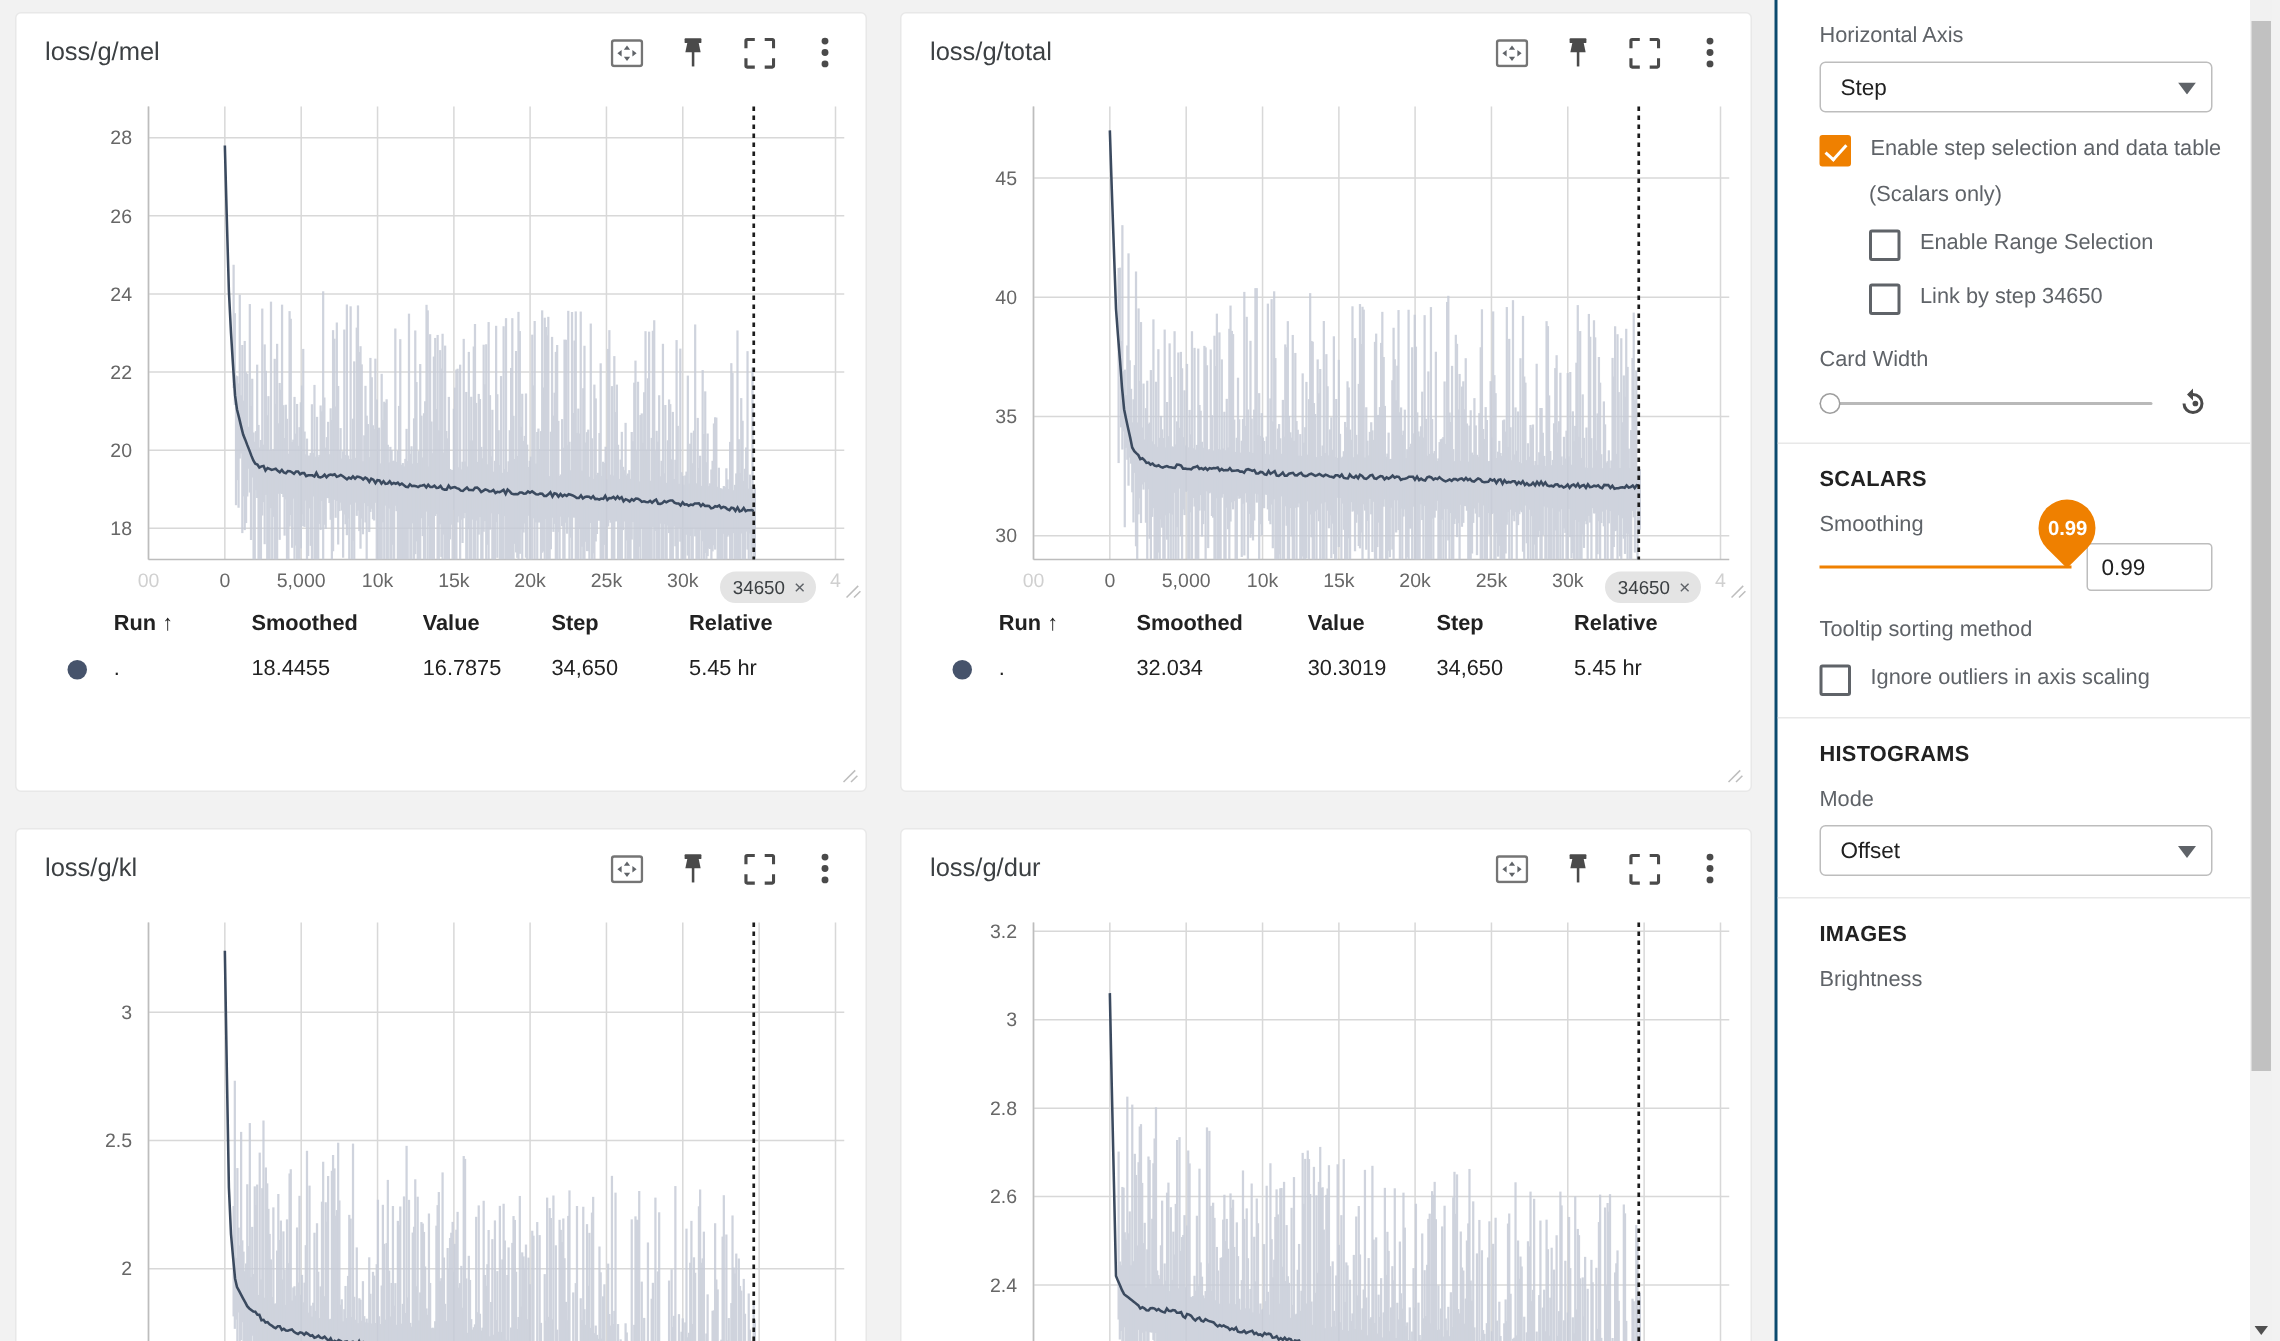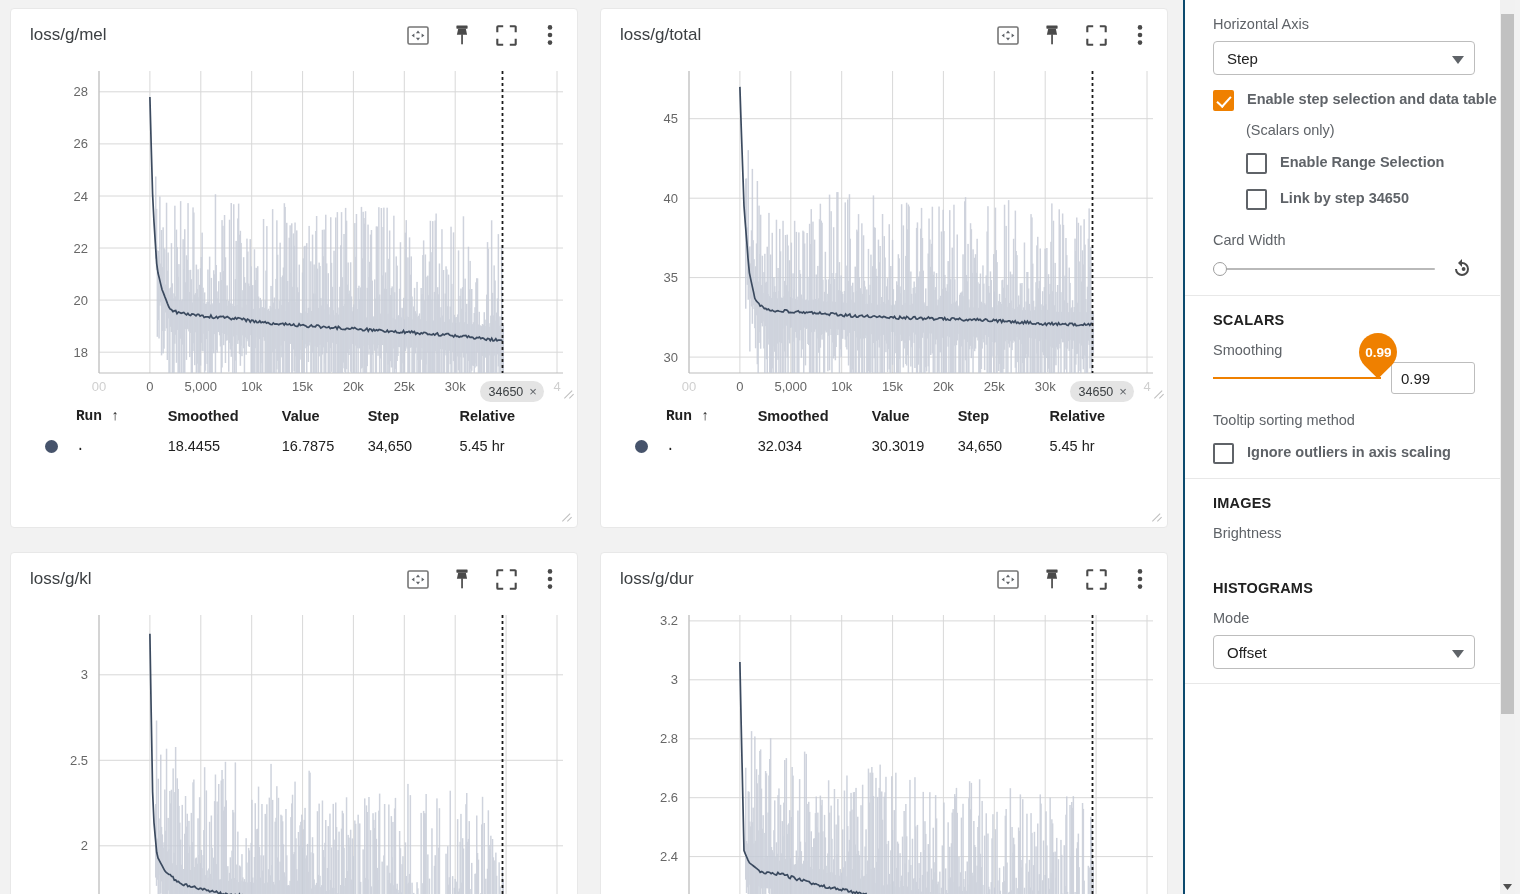--- a/index.html
+++ b/index.html
@@ -75,21 +75,21 @@
   }
   .grip::before { width: 11px; left: 1px; top: 11px; }
   .grip::after  { width: 6px;  left: 6px; top: 11px; }
 
   
   .data-table { padding: 0 20px; }
   .dt-row { display: flex; align-items: center; height: 30px; }
   .dt-head { font-size: 14.5px; font-weight: bold; color: #212121; }
   .dt-body { font-size: 14.5px; color: #212121; }
   .dt-c0 { width: 46px; }
-  .dt-c1 { width: 94px; font-family: Liberation Mono, monospace; }
+  .dt-c1 { width: 94px; }
   .dt-c2 { width: 117px; }
   .dt-c3 { width: 88px; }
   .dt-c4 { width: 94px; }
   .dt-c5 { width: 100px; }
   .run-dot { width: 13px; height: 13px; border-radius: 50%; background: #46536b; margin-left: 14px; }
   .run-name { font-size: 14.5px; color: #212121; }
 
   
   #sidebar {
     position: absolute; right: 17px; top: 0;
@@ -117,21 +117,21 @@
     width: 21px; height: 21px; flex: 0 0 21px;
     border: 2px solid #5f6368; border-radius: 2px; background: #fff;
     cursor: pointer; position: relative; margin-top: 1px;
   }
   .chk.checked { background: #ef8000; border-color: #ef8000; }
   .chk.checked::after {
     content: ""; position: absolute; left: 5px; top: 1px;
     width: 6px; height: 12px; border: solid #fff;
     border-width: 0 2.6px 2.6px 0; transform: rotate(42deg);
   }
-  .chk-text { font-size: 14.5px; color: #5f6368; line-height: 21px; white-space: nowrap; font-weight: bold; }
+  .chk-text { font-size: 14.5px; color: #5f6368; line-height: 21px; white-space: nowrap; }
   .sub-note { font-size: 14.5px; color: #5f6368; margin: 11px 0 0 33px; }
   .help-icon { margin-left: 7px; color: #5f6368; display: inline-flex; align-items: center; cursor: pointer; }
 
   
   .slider-row { display: flex; align-items: center; gap: 16px; margin-top: 6px; }
   .slider { position: relative; flex: 1; height: 20px; display: flex; align-items: center; cursor: pointer; }
   .slider .track { height: 2px; width: 100%; background: #b9b9b9; border-radius: 1px; }
   .slider .thumb-hollow {
     position: absolute; left: 0; width: 14px; height: 14px;
     border: 1.6px solid #9e9e9e; border-radius: 50%; background: #fff;
@@ -2289,37 +2289,37 @@
 
       <div class="sb-label" style="margin-top:18px;">Tooltip sorting method</div>
 
       <div class="chk-row">
         <div class="chk"></div>
         <div class="chk-text">Ignore outliers in axis scaling</div>
       </div>
 
     </div>
 
-    <div class="sb-section no-border">
-      <div class="sb-heading">IMAGES</div>
-      <div class="sb-label">Brightness</div>
-    </div>
-
     <div class="sb-section">
       <div class="sb-heading">HISTOGRAMS</div>
       <div class="sb-label">Mode</div>
       <div class="select-box">
         <span>Offset</span>
         <span class="caret">
           <svg width="12" height="8" viewBox="0 0 12 8">
               <path d="M0 0 L12 0 L6 8 Z" fill="#5f6368"></path>
             </svg>
         </span>
       </div>
     </div>
+
+    <div class="sb-section no-border">
+      <div class="sb-heading">IMAGES</div>
+      <div class="sb-label">Brightness</div>
+    </div>
   </div>
 
   <div class="scrollbar" style="left:1500px; top:0; height:894px; border-left:none;">
     <div class="thumb" style="top:14px; height:700px;"></div>
     <div class="arrow" style="bottom:0;">
       <svg width="9" height="6" viewBox="0 0 9 6">
           <path d="M0 0 L9 0 L4.5 6 Z" fill="currentColor"></path>
         </svg>
     </div>
   </div>

